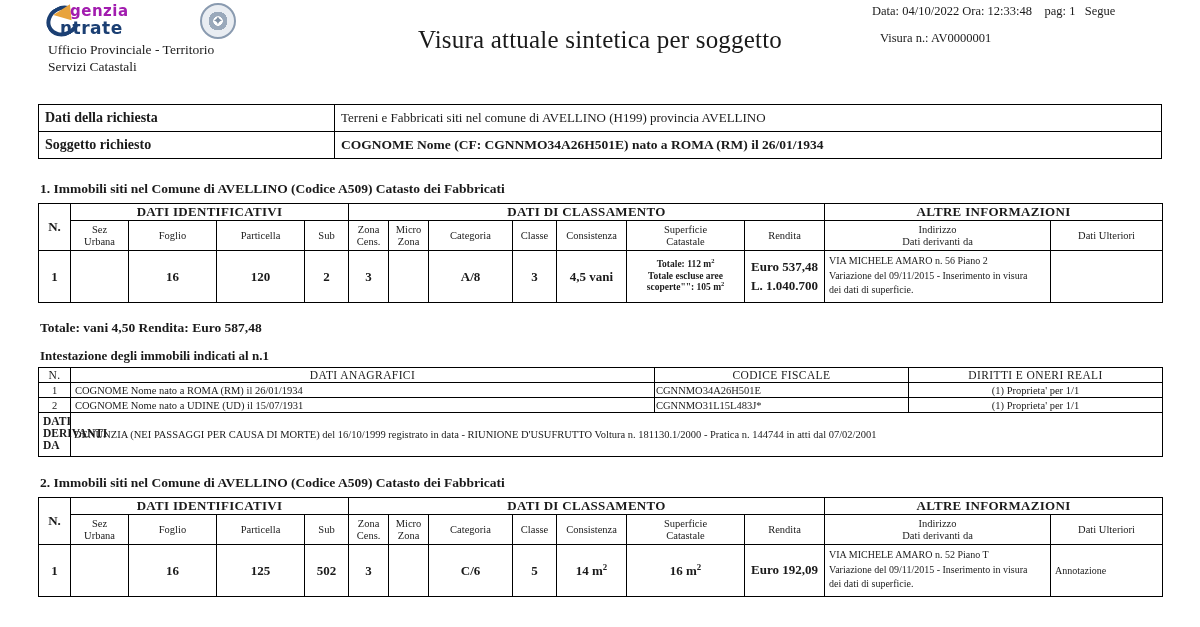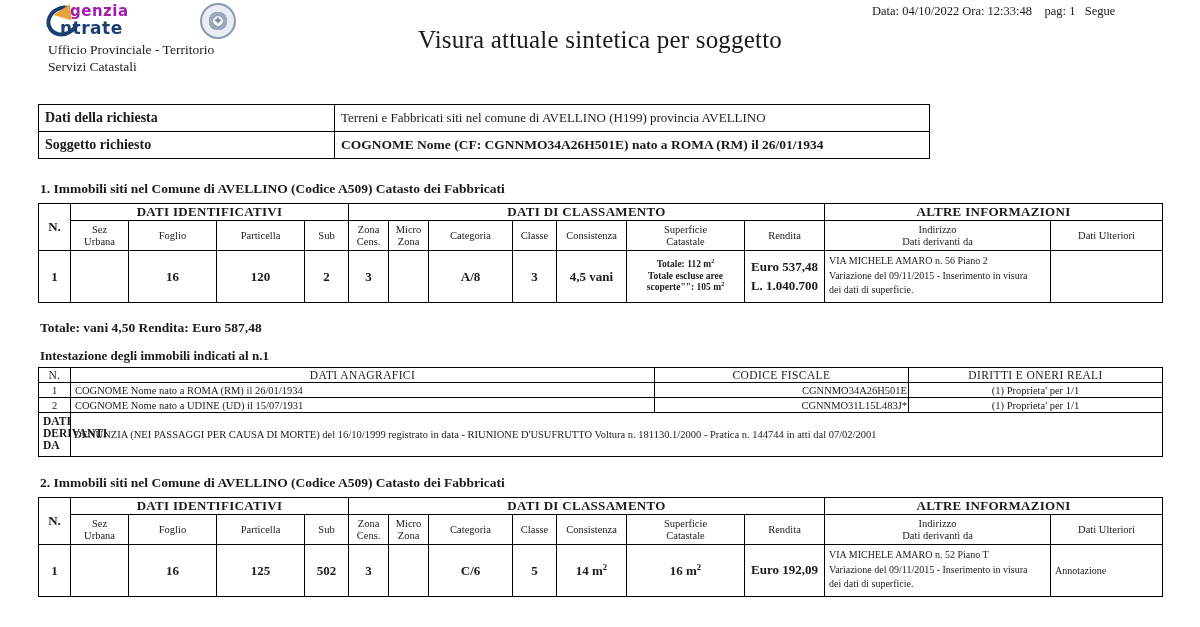--- a/index.html
+++ b/index.html
@@ -126,21 +126,21 @@
     line-height: 1.15;
     text-align: left;
     width: 300px;
   }
   .meta-line1 { white-space: pre; }
   .meta-line2 { margin-top: 13px; padding-left: 8px; }
 
   
   .req-wrap { padding: 0 38px 0 38px; margin-top: 4px; }
   table.req {
-    width: 892px;
+    width: 1124px;
     border-collapse: collapse;
     table-layout: fixed;
   }
   table.req td {
     border: 1px solid #000;
     padding: 5px 6px 5px 6px;
     vertical-align: middle;
     height: 24px;
   }
   td.req-label { width: 296px; font-weight: bold; font-size: 14px; }
@@ -244,21 +244,21 @@
   }
   table.int th {
     font-size: 11.5px;
     letter-spacing: 0.4px;
     text-align: center;
     height: 15px;
     padding: 0;
   }
   table.int td.num { text-align: center; font-size: 10.5px; height: 15px; }
   table.int td.anag { text-align: left; font-size: 10.5px; padding-left: 4px; }
-  table.int td.cf { text-align: right; font-size: 10.5px; }
+  table.int td.cf { text-align: left; font-size: 10.5px; }
   table.int td.dir { text-align: center; font-size: 10.5px; }
   table.int td.dd-label {
     font-weight: bold;
     font-size: 11.5px;
     text-align: left;
     padding-left: 4px;
     vertical-align: top;
     padding-top: 2px;
     height: 34px;
   }
@@ -291,20 +291,21 @@
       <div>Servizi Catastali</div>
     </div>
   </div>
 
   <div class="title-block">
     <div class="doc-title">Visura attuale sintetica per soggetto</div>
   </div>
 
   <div class="meta-block">
     <div class="meta-line1">Data: 04/10/2022 Ora: 12:33:48    pag: 1   Segue</div>
+    <div class="meta-line2">Visura n.: AV0000001</div>
   </div>
 </div>
 
 <div class="req-wrap">
   <table class="req">
     <tbody>
       <tr>
         <td class="req-label">Dati della richiesta</td>
         <td class="req-val">Terreni e Fabbricati siti nel comune di AVELLINO (H199) provincia AVELLINO</td>
       </tr>

